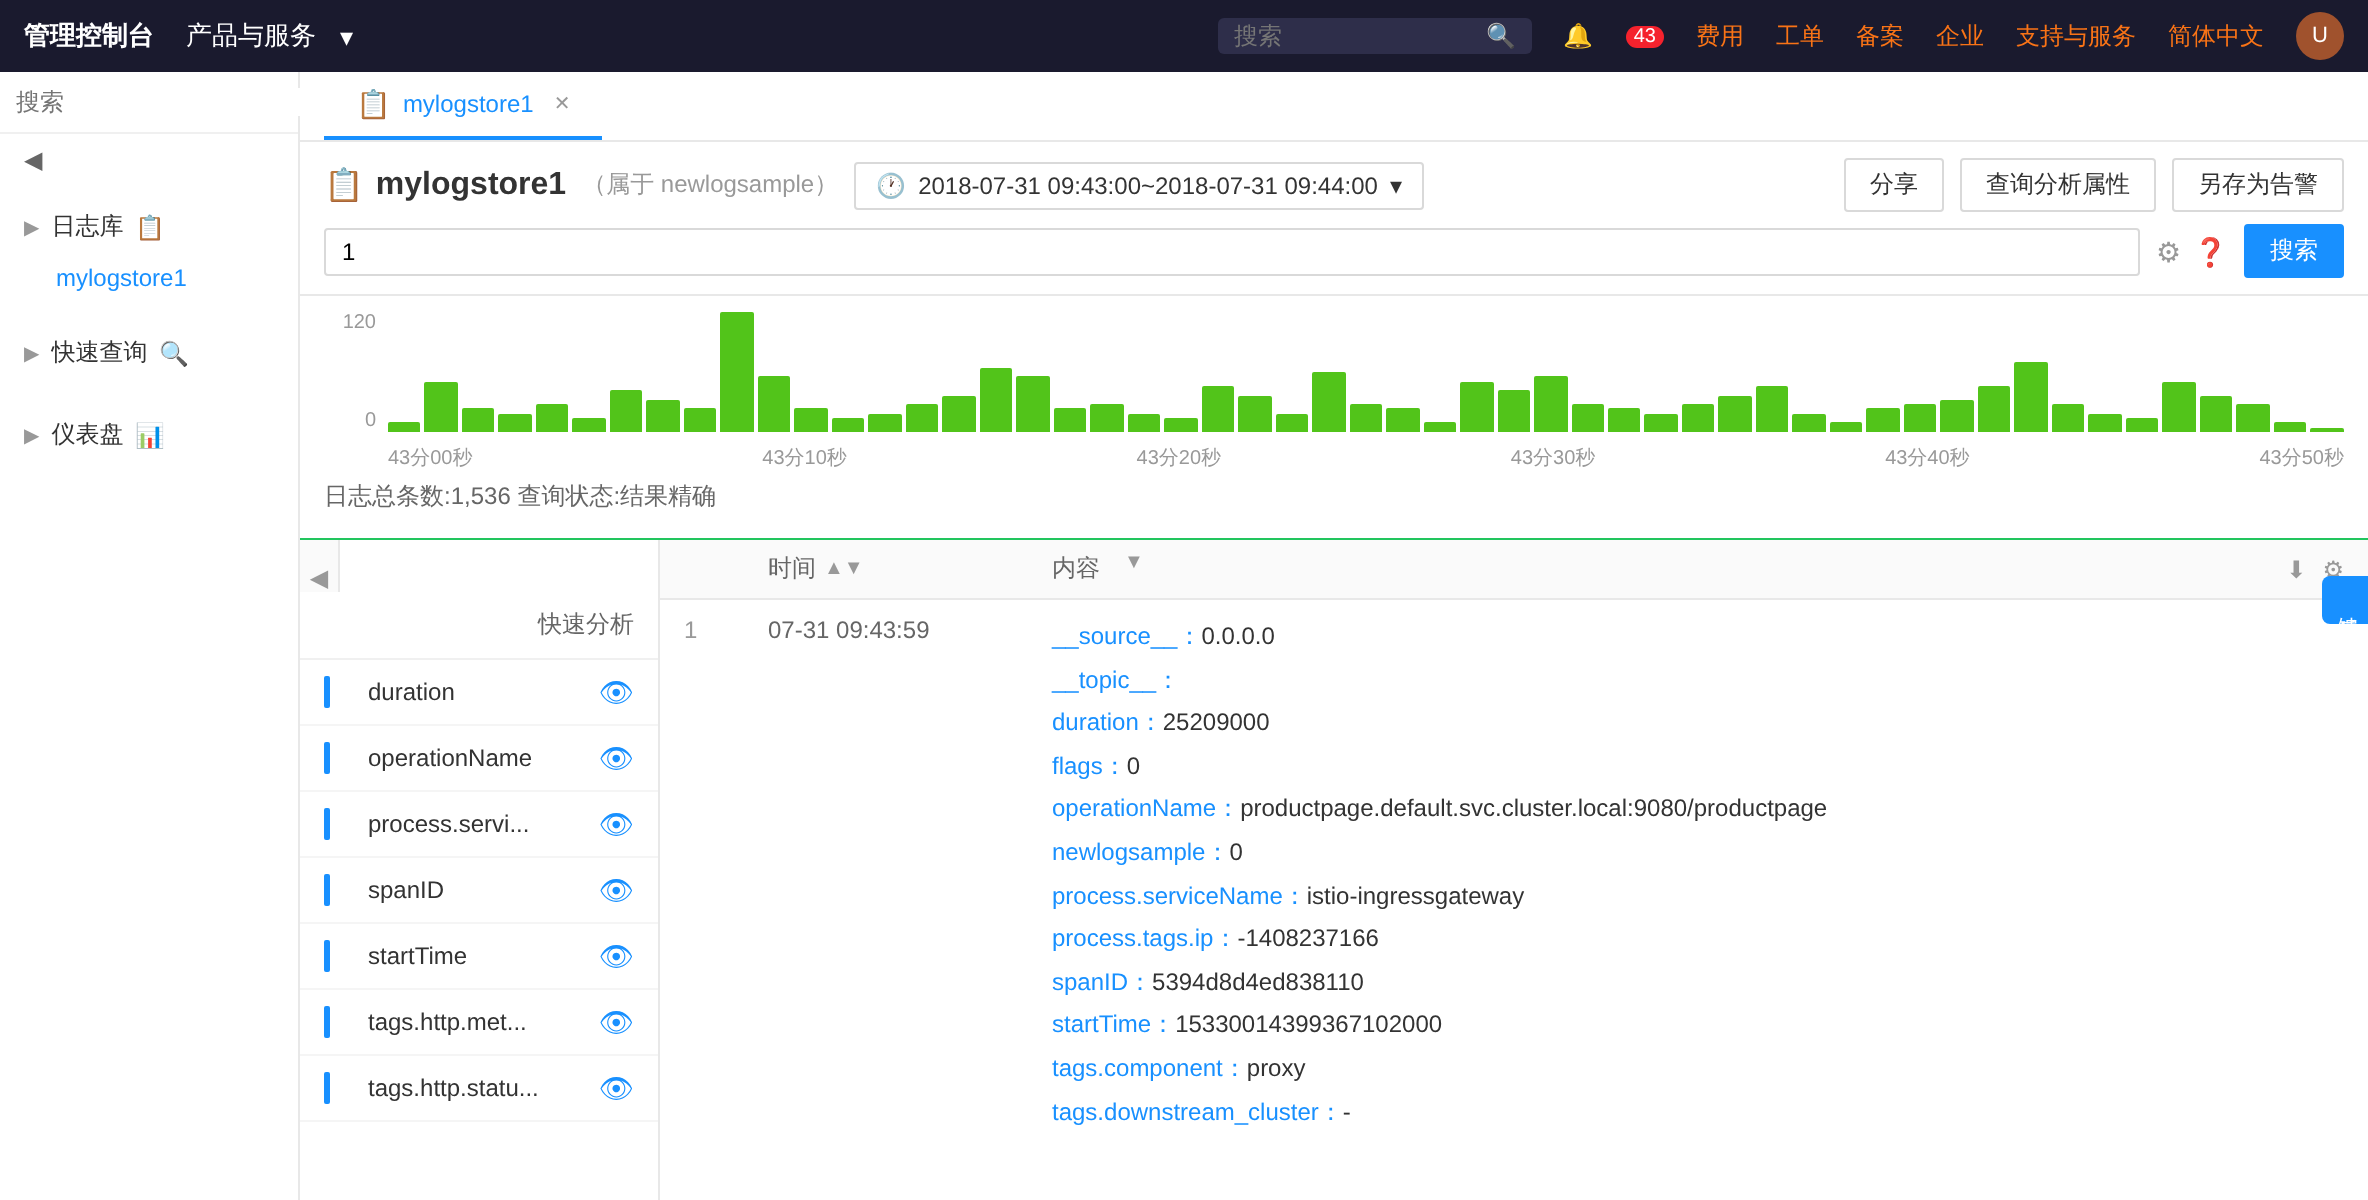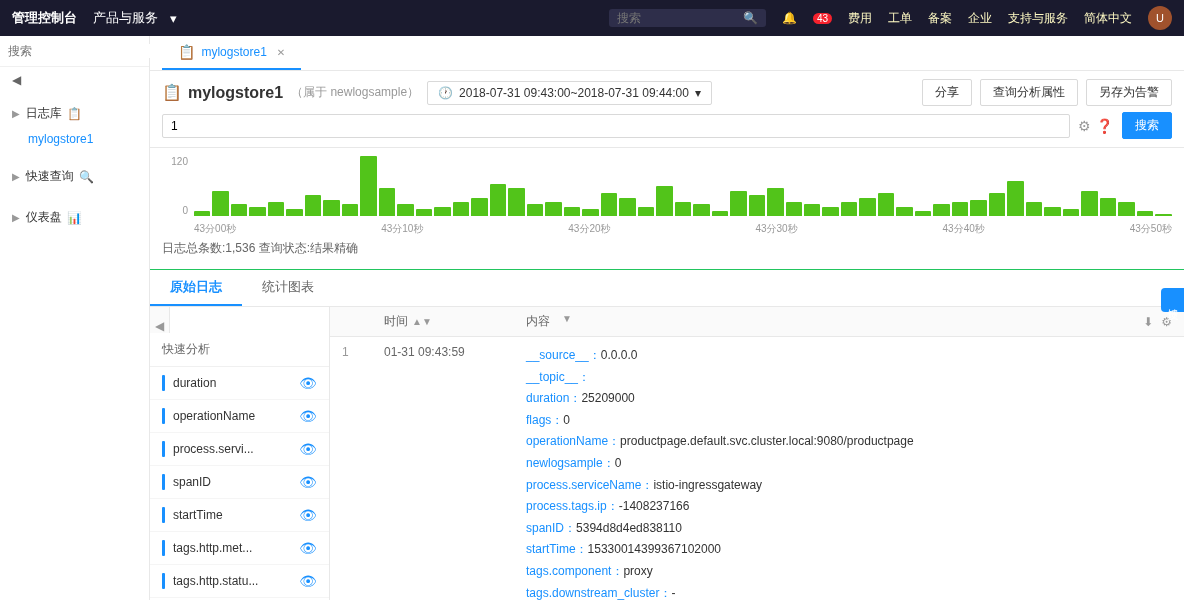--- a/index.html
+++ b/index.html
@@ -17,21 +17,21 @@
       display: flex; align-items: center; background: #2e2e4a; border-radius: 3px;
       padding: 2px 8px; gap: 6px;
     }
     .top-nav .search-box input { background: transparent; border: none; color: #ccc; outline: none; font-size: 12px; width: 120px; }
     .top-nav .search-icon { color: #aaa; }
     .top-nav .bell-btn { position: relative; }
     .top-nav .badge {
       background: #f5222d; color: #fff; border-radius: 8px; font-size: 10px;
       padding: 0 4px; min-width: 16px; text-align: center;
     }
-    .top-nav .nav-item { color: #fef9c3; font-size: 12px; cursor: pointer; }
+    .top-nav .nav-item { color: #f97316; font-size: 12px; cursor: pointer; }
     .top-nav .avatar { width: 24px; height: 24px; border-radius: 50%; background: #a0522d; overflow: hidden; display: flex; align-items: center; justify-content: center; color: #fff; font-size: 11px; }
 
     
     .main-layout { display: flex; height: calc(100vh - 36px); }
 
     
     .sidebar { width: 150px; background: #fff; border-right: 1px solid #e8e8e8; display: flex; flex-direction: column; }
     .sidebar-search { display: flex; align-items: center; padding: 8px; border-bottom: 1px solid #f0f0f0; }
     .sidebar-search input { flex: 1; border: none; outline: none; font-size: 12px; color: #666; }
     .sidebar-section { padding: 6px 0; }
@@ -90,22 +90,22 @@
     
     .log-tabs { display: flex; background: #fff; border-bottom: 1px solid #e8e8e8; }
     .log-tab { padding: 8px 20px; cursor: pointer; font-size: 13px; color: #666; border-bottom: 2px solid transparent; }
     .log-tab.active { color: #1890ff; border-bottom-color: #1890ff; font-weight: bold; }
 
     
     .log-content { display: flex; flex: 1; overflow: hidden; background: #fff; }
 
     
     .quick-analysis { width: 180px; border-right: 1px solid #e8e8e8; overflow-y: auto; }
-    .qa-header { padding: 8px 12px; font-size: 12px; color: #666; border-bottom: 1px solid #f0f0f0; }
-    .qa-item { display: flex; align-items: center; padding: 8px 12px; border-bottom: 1px solid #f5f5f5; cursor: pointer; }
+    .qa-header { padding: 8px 12px; font-size: 12px; color: #666; border-bottom: 1px solid #f0f0f0; text-align: right; }
+    .qa-item { display: flex; align-items: center; padding: 8px 12px; border-bottom: 1px solid #f5f5f5; cursor: pointer; gap: 11px; }
     .qa-item-bar { width: 3px; height: 16px; background: #1890ff; margin-right: 8px; border-radius: 1px; }
     .qa-item-label { flex: 1; font-size: 12px; color: #333; overflow: hidden; text-overflow: ellipsis; white-space: nowrap; }
     .qa-item-icon { color: #1890ff; font-size: 14px; cursor: pointer; }
 
     
     .log-table { flex: 1; overflow: auto; }
     .log-table-header { display: flex; align-items: center; padding: 6px 12px; background: #fafafa; border-bottom: 1px solid #e8e8e8; font-size: 12px; color: #666; gap: 12px; }
     .col-num { width: 30px; }
     .col-time { width: 130px; display: flex; align-items: center; gap: 4px; }
     .col-content { flex: 1; display: flex; align-items: flex-start; gap: 12px; }
@@ -294,24 +294,20 @@
           <span class="chart-x-label">43分10秒</span>
           <span class="chart-x-label">43分20秒</span>
           <span class="chart-x-label">43分30秒</span>
           <span class="chart-x-label">43分40秒</span>
           <span class="chart-x-label">43分50秒</span>
         </div>
       </div>
       <div class="chart-summary">日志总条数:1,536  查询状态:结果精确</div>
     </div>
 
-    <div class="log-tabs">
-      <div class="log-tab active">原始日志</div>
-      <div class="log-tab">统计图表</div>
-    </div>
 
     <div class="log-content">
 
       <div class="quick-analysis">
         <div class="collapse-btn">◀</div>
         <div style="flex:1">
           <div class="qa-header">快速分析</div>
           <div class="qa-item">
             <div class="qa-item-bar"></div>
             <span class="qa-item-label">duration</span>
@@ -362,21 +358,21 @@
             <span class="sort-icon">▼</span>
           </div>
           <div class="col-actions">
             <span style="color:#999;">⬇</span>
             <span style="color:#999;">⚙</span>
           </div>
         </div>
 
         <div class="log-row">
           <div class="log-num">1</div>
-          <div class="log-time">01-31 09:43:59</div>
+          <div class="log-time">07-31 09:43:59</div>
           <div class="log-body">
             <span class="log-key">__source__：</span><span class="log-value">0.0.0.0</span><br>
             <span class="log-key">__topic__：</span><span class="log-value"></span><br>
             <span class="log-key">duration：</span><span class="log-value">25209000</span><br>
             <span class="log-key">flags：</span><span class="log-value">0</span><br>
             <span class="log-key">operationName：</span><span class="log-value">productpage.default.svc.cluster.local:9080/productpage</span><br>
             <span class="log-key">newlogsample：</span><span class="log-value">0</span><br>
             <span class="log-key">process.serviceName：</span><span class="log-value">istio-ingressgateway</span><br>
             <span class="log-key">process.tags.ip：</span><span class="log-value">-1408237166</span><br>
             <span class="log-key">spanID：</span><span class="log-value">5394d8d4ed838110</span><br>

